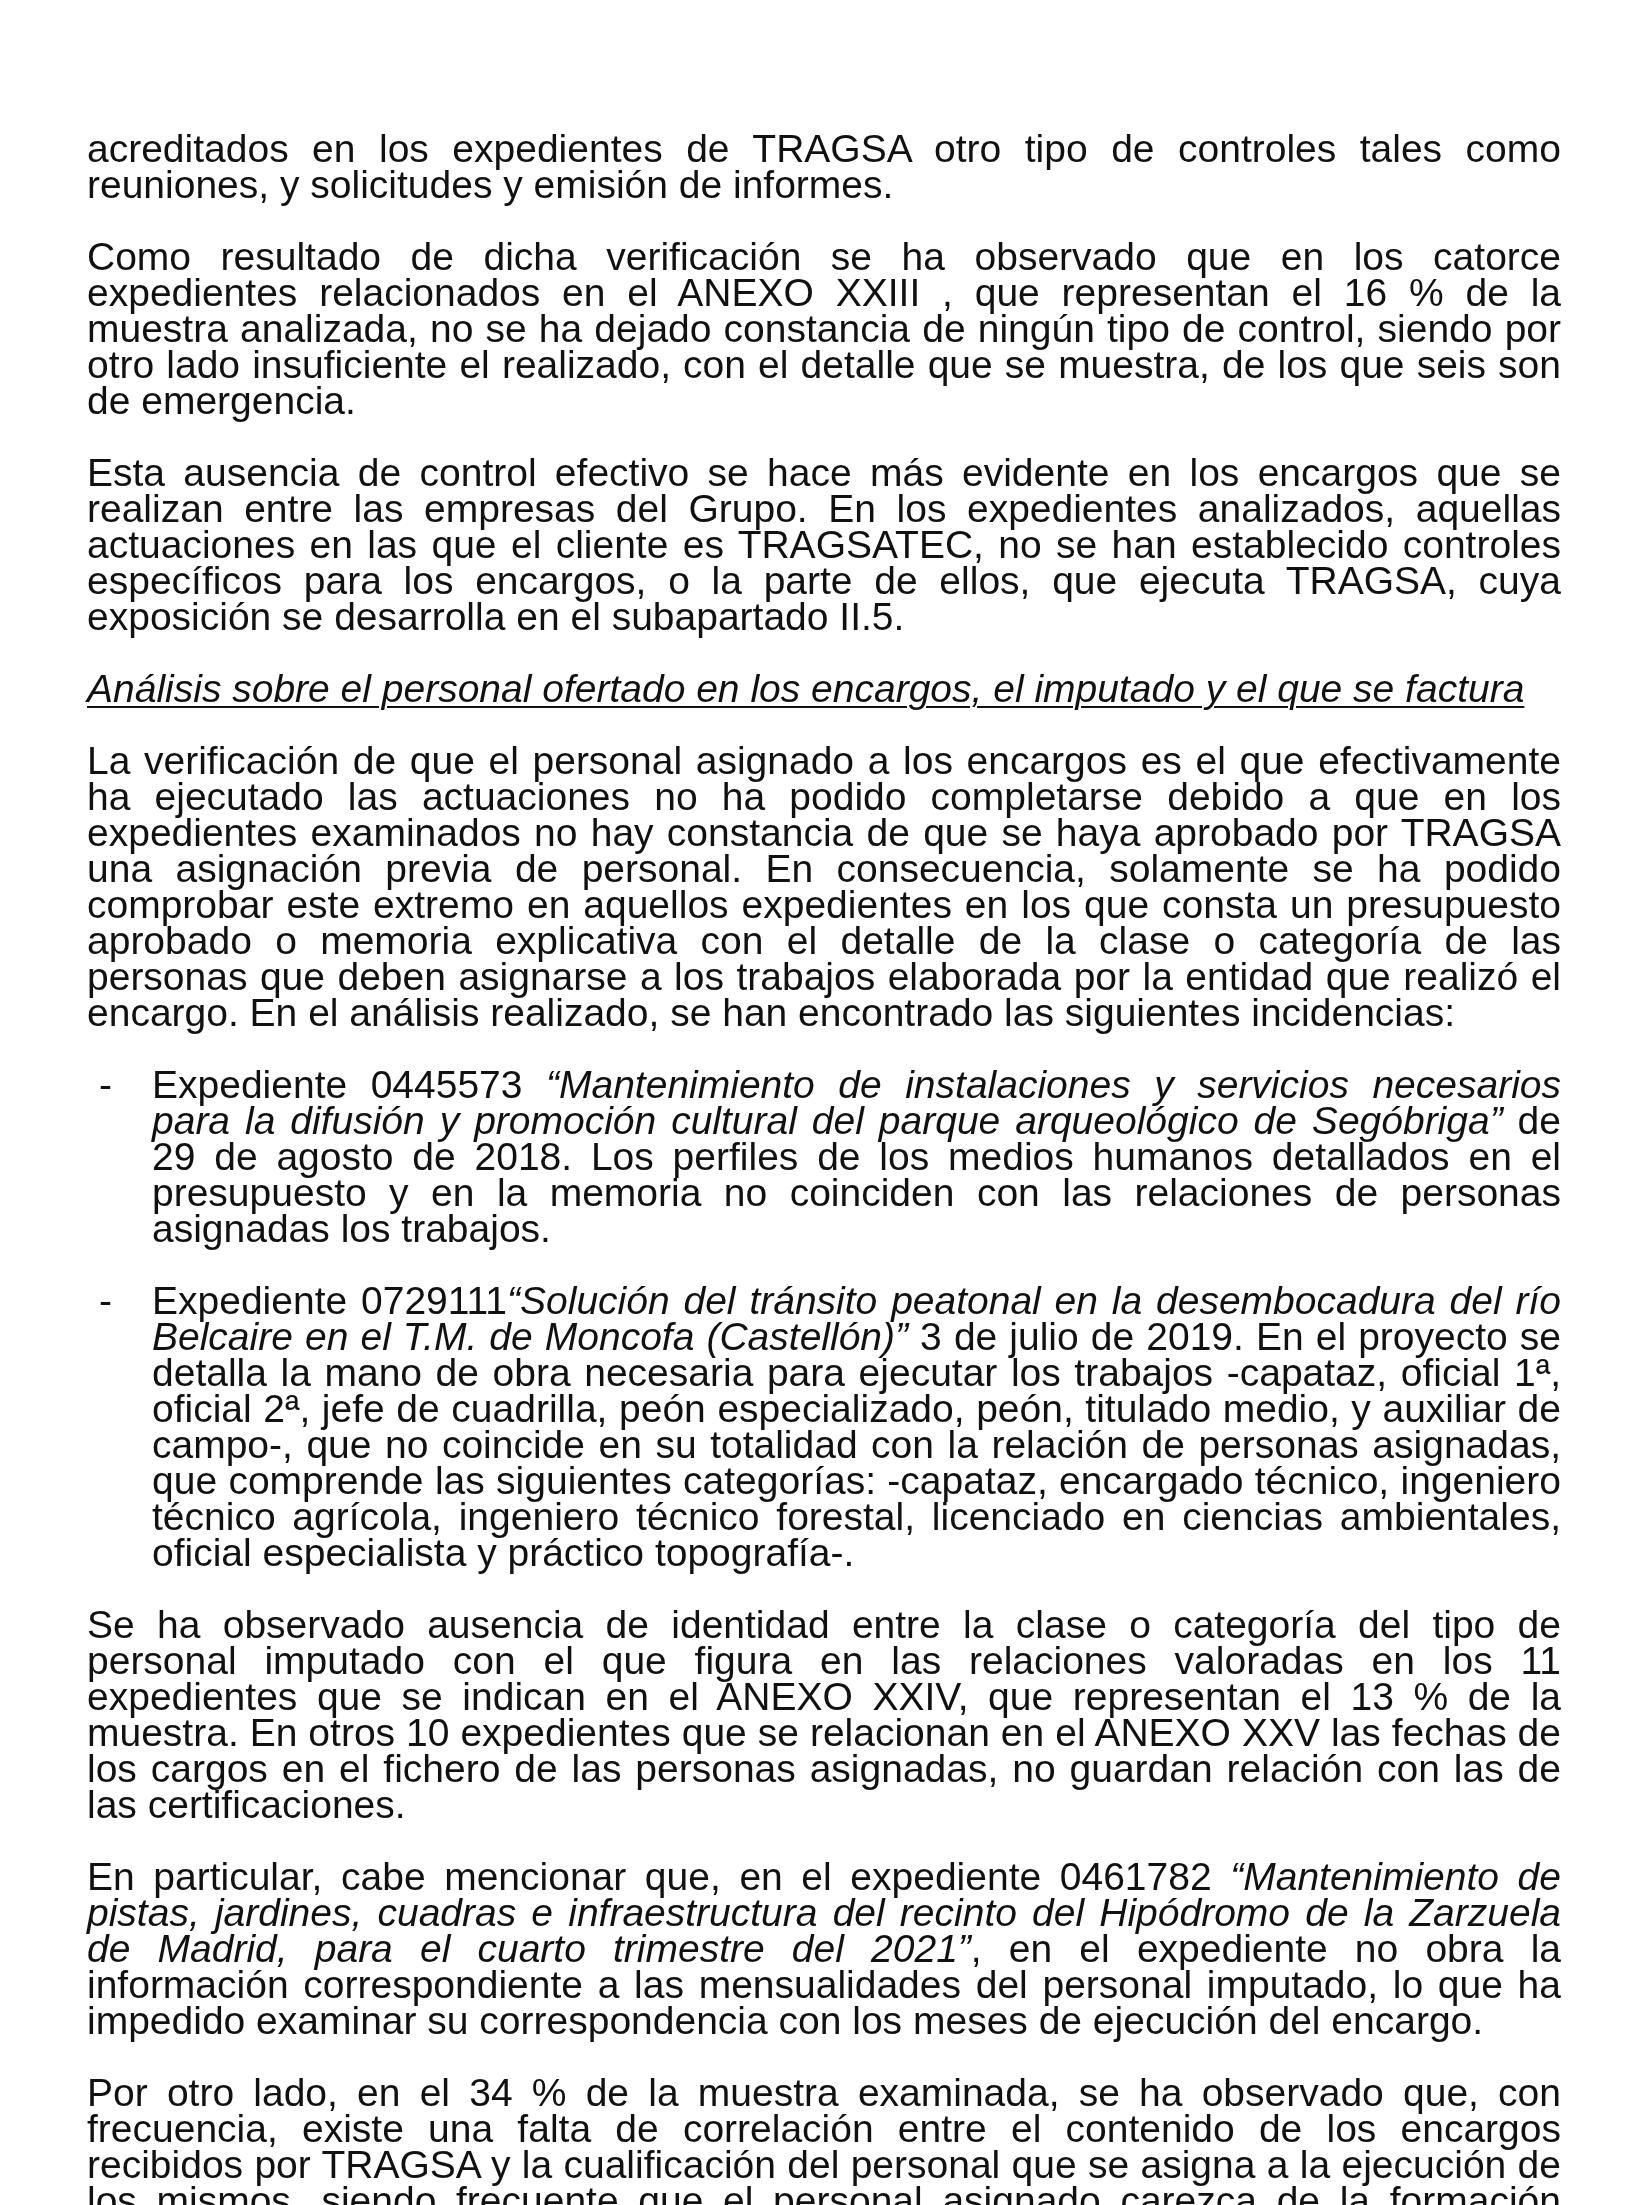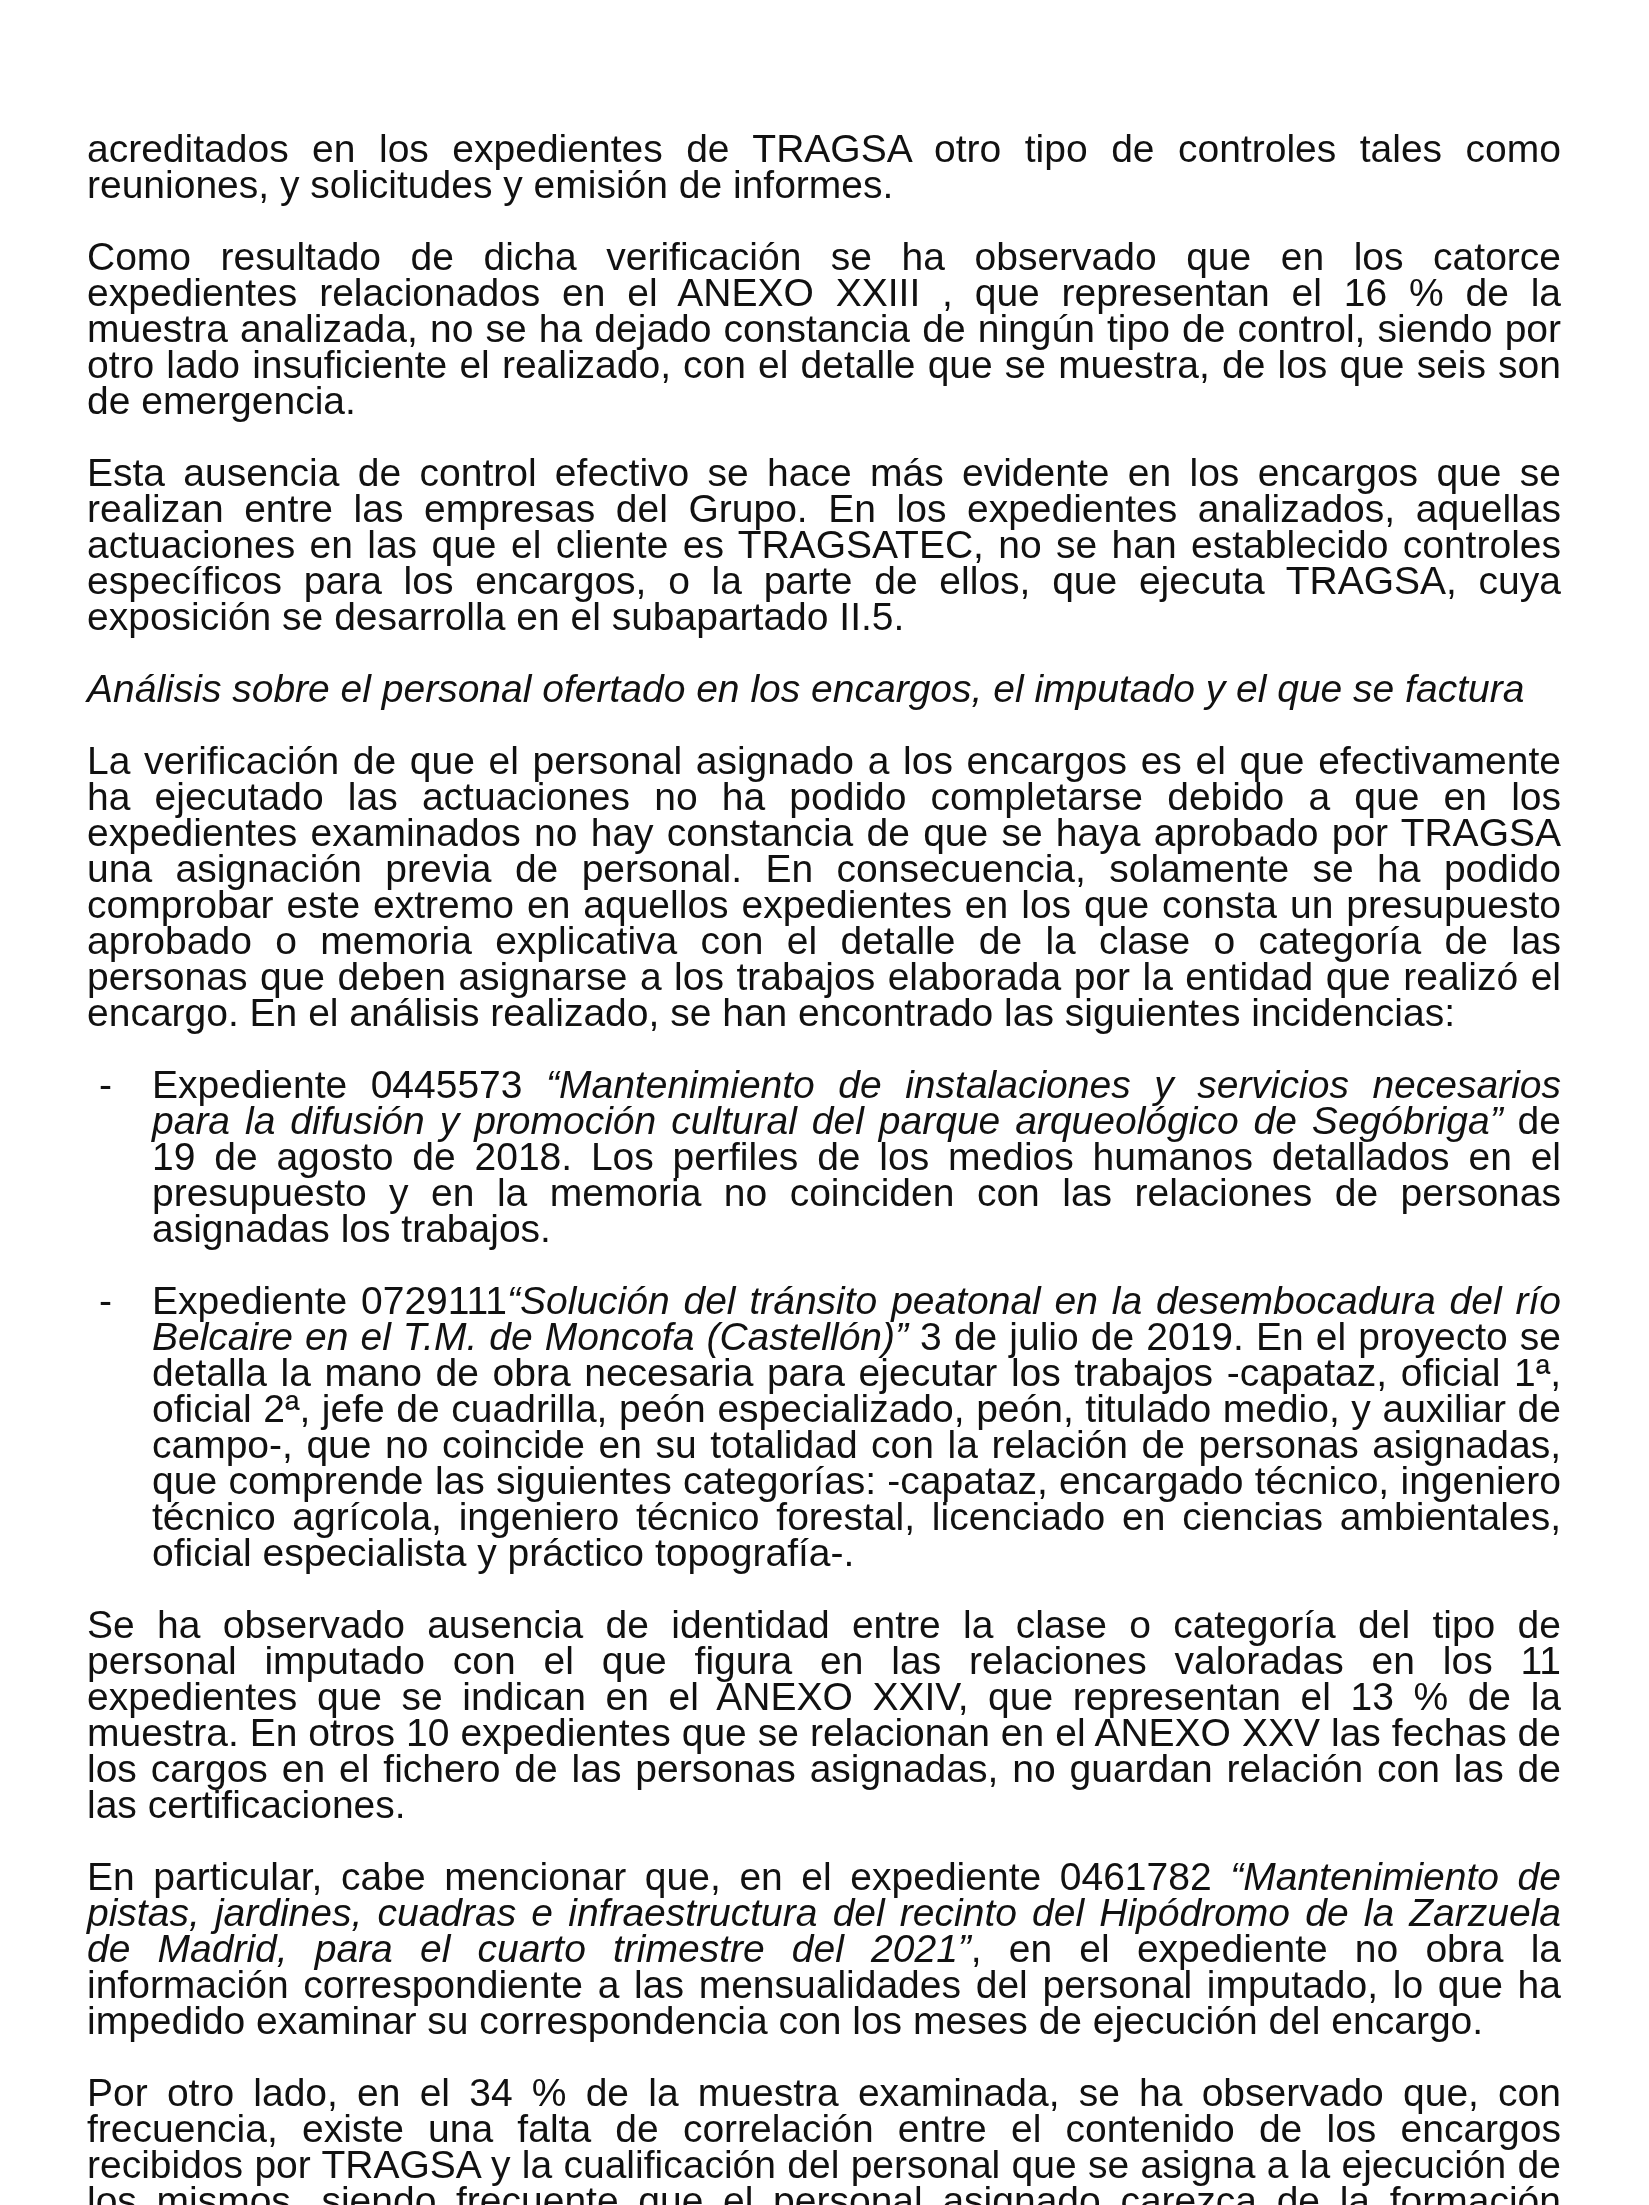--- a/index.html
+++ b/index.html
@@ -3,21 +3,21 @@
 <meta charset="utf-8">
 <style>
   html, body { margin: 0; padding: 0; background: #ffffff; }
   body { width: 1649px; height: 2205px; overflow: hidden; position: relative; }
   .page {
     position: absolute; left: 87px; top: 131px; width: 1474px;
     font-family: "Liberation Sans", sans-serif;
     font-size: 39px; line-height: 36px; color: #111111;
   }
   p { margin: 0 0 36px 0; text-align: justify; }
-  .heading { font-style: italic; text-decoration-thickness: 2.4px; text-underline-offset: 4px; margin-bottom: 36px; margin-top: 16px; }
+  .heading { font-style: italic; text-decoration: underline; text-decoration-thickness: 2.4px; text-underline-offset: 4px; margin-bottom: 36px; margin-top: 16px; }
   ul.incid { list-style: none; margin: 0 0 36px 0; padding: 0; }
   ul.incid li { position: relative; padding-left: 65px; text-align: justify; margin-bottom: 36px; }
   ul.incid li:last-child { margin-bottom: 0; }
   .dash { position: absolute; left: 12px; top: 0; }
   em { font-style: italic; }
   b { font-weight: normal; }
 </style>
 </head>
 <body>
 
@@ -26,21 +26,21 @@
   <p>Como resultado de dicha verificación se ha observado que en los catorce expedientes relacionados en el ANEXO XXIII , que representan el 16 % de la muestra analizada, no se ha dejado constancia de ningún tipo de control, siendo por otro lado insuficiente el realizado, con el detalle que se muestra, de los que seis son de emergencia.</p>
   <p>Esta ausencia de control efectivo se hace más evidente en los encargos que se realizan entre las empresas del Grupo. En los expedientes analizados, aquellas actuaciones en las que el cliente es TRAGSATEC, no se han establecido controles específicos para los encargos, o la parte de ellos, que ejecuta TRAGSA, cuya exposición se desarrolla en el subapartado II.5.</p>
 
   <p class="heading">Análisis sobre el personal ofertado en los encargos, el imputado y el que se factura</p>
 
   <p><span>La verificación de que el </span><b>personal asignado</b><span> a los encargos es el que efectivamente ha ejecutado las actuaciones no ha podido completarse debido a que en los expedientes examinados no hay constancia de que se haya aprobado por TRAGSA una asignación previa de personal. En consecuencia, solamente se ha podido comprobar este extremo en aquellos expedientes en los que consta un presupuesto aprobado o memoria explicativa con el detalle de la clase o categoría de las personas que deben asignarse a los trabajos elaborada por la entidad que realizó el encargo. En el análisis realizado, se han encontrado las siguientes incidencias:</span></p>
 
   <ul class="incid">
     <li>
       <span class="dash">-</span>
-      <span>Expediente 0445573 </span><em>“Mantenimiento de instalaciones y servicios necesarios para la difusión y promoción cultural del parque arqueológico de Segóbriga”</em><span> de 19 de agosto de 2018. Los perfiles de los medios humanos detallados en el presupuesto y en la memoria no coinciden con las relaciones de personas asignadas los trabajos.</span>
+      <span>Expediente 0445573 </span><em>“Mantenimiento de instalaciones y servicios necesarios para la difusión y promoción cultural del parque arqueológico de Segóbriga”</em><span> de 29 de agosto de 2018. Los perfiles de los medios humanos detallados en el presupuesto y en la memoria no coinciden con las relaciones de personas asignadas los trabajos.</span>
     </li>
     <li>
       <span class="dash">-</span>
       <span>Expediente 0729111</span><em>“Solución del tránsito peatonal en la desembocadura del río Belcaire en el T.M. de Moncofa (Castellón)”</em><span> 3 de julio de 2019. En el proyecto se detalla la mano de obra necesaria para ejecutar los trabajos -capataz, oficial 1ª, oficial 2ª, jefe de cuadrilla, peón especializado, peón, titulado medio, y auxiliar de campo-, que no coincide en su totalidad con la relación de personas asignadas, que comprende las siguientes categorías: -capataz, encargado técnico, ingeniero técnico agrícola, ingeniero técnico forestal, licenciado en ciencias ambientales, oficial especialista y práctico topografía-.</span>
     </li>
   </ul>
 
   <p>Se ha observado ausencia de identidad entre la clase o categoría del tipo de personal imputado con el que figura en las relaciones valoradas en los 11 expedientes que se indican en el ANEXO XXIV, que representan el 13 % de la muestra. En otros 10 expedientes que se relacionan en el ANEXO XXV las fechas de los cargos en el fichero de las personas asignadas, no guardan relación con las de las certificaciones.</p>
 
   <p><span>En particular, cabe mencionar que, en el expediente 0461782 </span><em>“Mantenimiento de pistas, jardines, cuadras e infraestructura del recinto del Hipódromo de la Zarzuela de Madrid, para el cuarto trimestre del 2021”</em><span>, en el expediente no obra la información correspondiente a las mensualidades del personal imputado, lo que ha impedido examinar su correspondencia con los meses de ejecución del encargo.</span></p>

